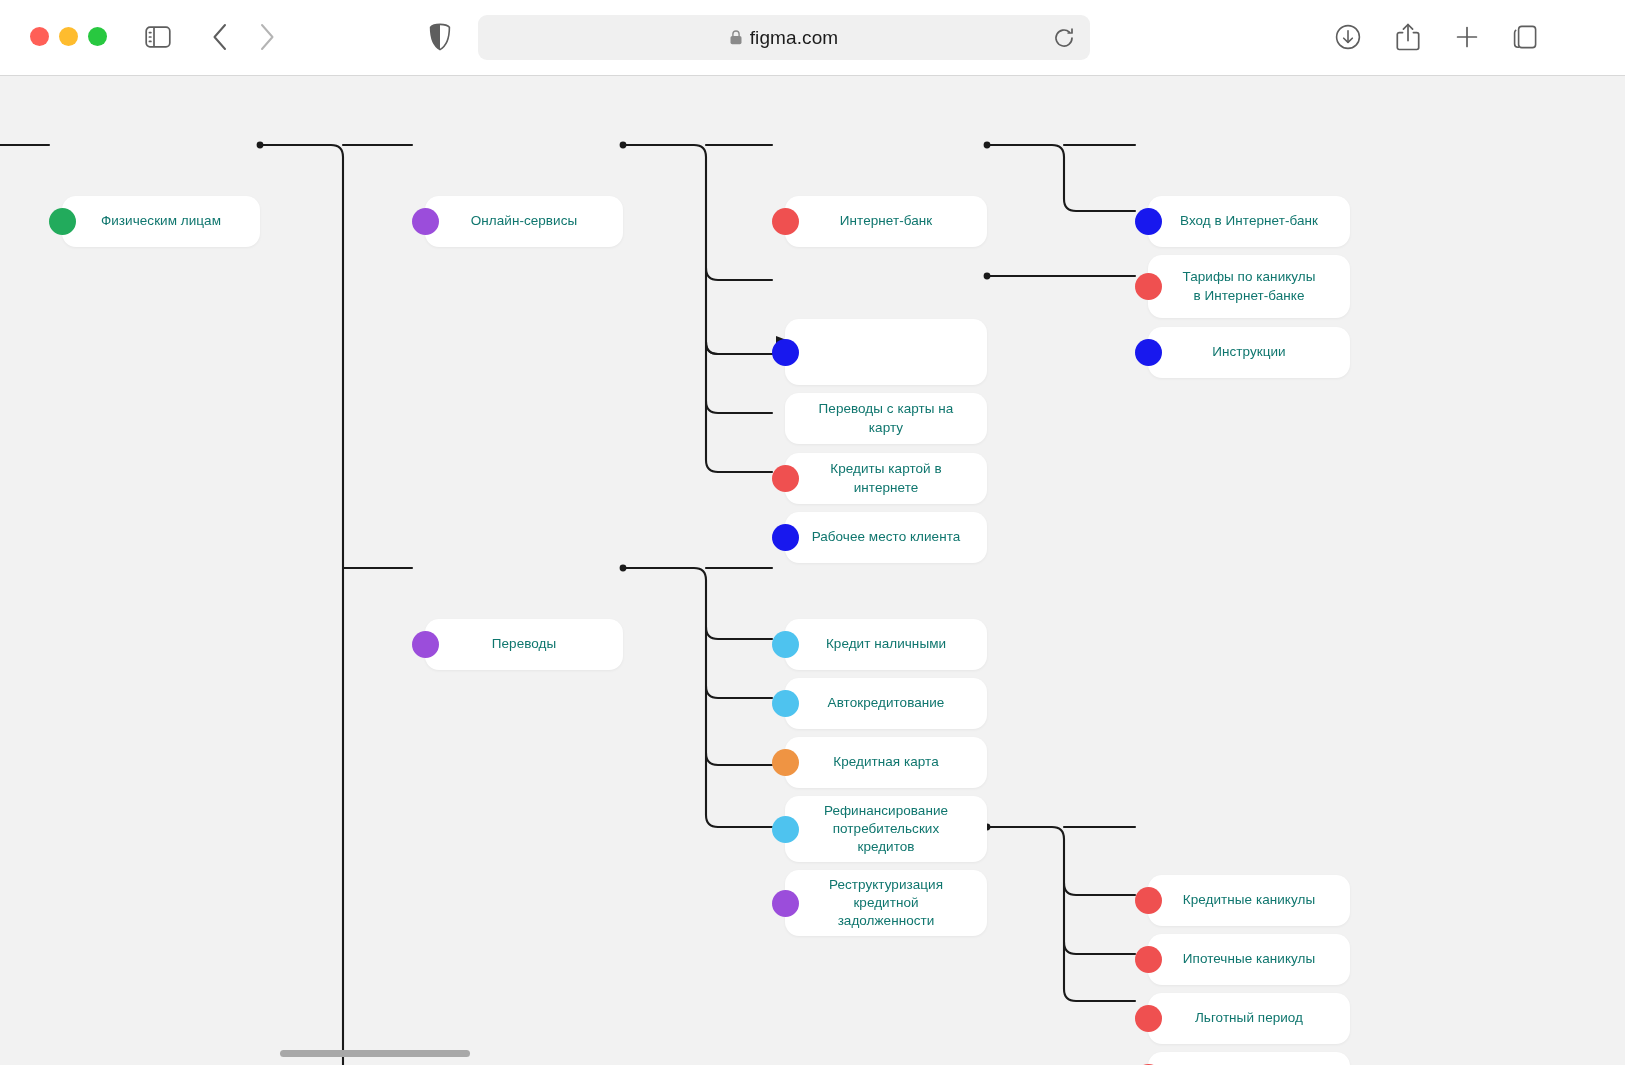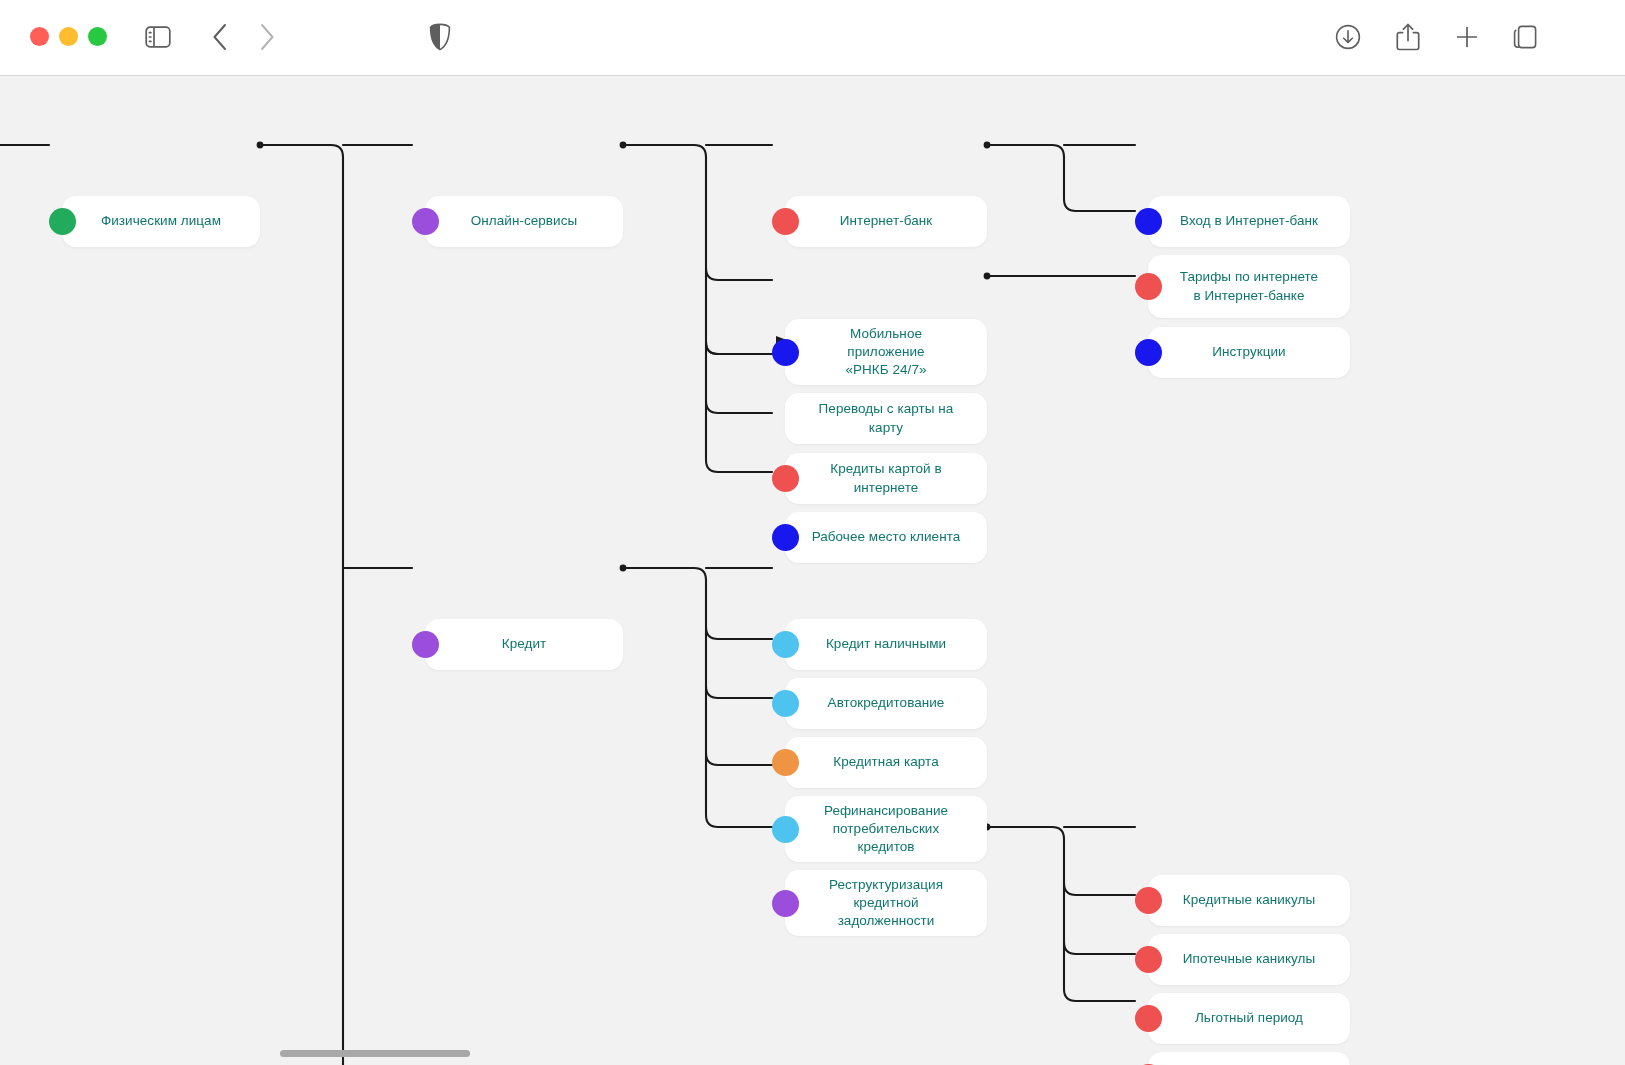--- a/index.html
+++ b/index.html
@@ -124,20 +124,37 @@
       </svg>
     </div>
 
     <div class="chrome-icon" id="ic-shield">
       <svg width="22" height="28" viewBox="0 0 22 28" fill="none" stroke="currentColor" stroke-width="1.6">
         <path d="M11 1.4 C11 1.4 18 1.4 20.4 4.3 C20.4 14 17.5 23 11 26.6 C4.5 23 1.6 14 1.6 4.3 C4 1.4 11 1.4 11 1.4 Z"></path>
         <path d="M11 1.4 C11 1.4 4 1.4 1.6 4.3 C1.6 14 4.5 23 11 26.6 Z" fill="currentColor" stroke="none"></path>
       </svg>
     </div>
 
+    <div class="urlbar">
+      <div class="url-inner">
+        <span class="lock">
+          <svg width="12" height="15" viewBox="0 0 12 15" fill="currentColor">
+            <rect x="0.5" y="6" width="11" height="8.2" rx="1.8"></rect>
+            <path d="M2.9 6 V4.1 a3.1 3.1 0 0 1 6.2 0 V6" fill="none" stroke="currentColor" stroke-width="1.4"></path>
+          </svg>
+        </span>
+        <span class="url-text">figma.com</span>
+      </div>
+      <span class="reload">
+        <svg width="24" height="24" viewBox="0 0 24 24" fill="none" stroke="#5e5e5e" stroke-width="1.7" stroke-linecap="round">
+          <path d="M20 12 a8 8 0 1 1 -2.6 -5.9"></path>
+          <polyline points="20,3.2 20,7 16.2,7" fill="none" stroke-linejoin="round"></polyline>
+        </svg>
+      </span>
+    </div>
 
     <div class="chrome-icon" id="ic-dl">
       <svg width="30" height="30" viewBox="0 0 30 30" fill="none" stroke="currentColor" stroke-width="1.6" stroke-linecap="round" stroke-linejoin="round">
         <circle cx="15" cy="15" r="11.4"></circle>
         <line x1="15" y1="8.8" x2="15" y2="20.2"></line>
         <polyline points="10.7,16.2 15,20.4 19.3,16.2"></polyline>
       </svg>
     </div>
 
     <div class="chrome-icon" id="ic-share">
@@ -223,46 +240,44 @@
         <div class="node" style="left: 785px; top: 120px; width: 202px; height: 51px;">
           <div class="dot" style="background: rgb(239, 80, 80);"></div>
           <div class="node-label">Интернет-банк</div>
         </div>
         <div class="node" style="left: 1148px; top: 120px; width: 202px; height: 51px;">
           <div class="dot" style="background: rgb(24, 24, 238);"></div>
           <div class="node-label">Вход в Интернет-банк</div>
         </div>
         <div class="node" style="left: 1148px; top: 179px; width: 202px; height: 63px;">
           <div class="dot" style="background: rgb(239, 80, 80);"></div>
-          <div class="node-label">Тарифы по интернете
+          <div class="node-label">Тарифы по каникулы
 в Интернет-банке</div>
         </div>
         <div class="node" style="left: 785px; top: 243px; width: 202px; height: 66px;">
           <div class="dot" style="background: rgb(24, 24, 238);"></div>
-          <div class="node-label">Мобильное приложение
-«РНКБ 24/7»</div>
         </div>
         <div class="node" style="left: 1148px; top: 251px; width: 202px; height: 51px;">
           <div class="dot" style="background: rgb(24, 24, 238);"></div>
           <div class="node-label">Инструкции</div>
         </div>
         <div class="node" style="left: 785px; top: 317px; width: 202px; height: 51px;">
           <div class="node-label">Переводы с карты на карту</div>
         </div>
         <div class="node" style="left: 785px; top: 377px; width: 202px; height: 51px;">
           <div class="dot" style="background: rgb(239, 80, 80);"></div>
           <div class="node-label">Кредиты картой в интернете</div>
         </div>
         <div class="node" style="left: 785px; top: 436px; width: 202px; height: 51px;">
           <div class="dot" style="background: rgb(24, 24, 238);"></div>
           <div class="node-label">Рабочее место клиента</div>
         </div>
         <div class="node" style="left: 425px; top: 543px; width: 198px; height: 51px;">
           <div class="dot" style="background: rgb(155, 77, 219);"></div>
-          <div class="node-label">Кредит</div>
+          <div class="node-label">Переводы</div>
         </div>
         <div class="node" style="left: 785px; top: 543px; width: 202px; height: 51px;">
           <div class="dot" style="background: rgb(78, 195, 239);"></div>
           <div class="node-label">Кредит наличными</div>
         </div>
         <div class="node" style="left: 785px; top: 602px; width: 202px; height: 51px;">
           <div class="dot" style="background: rgb(78, 195, 239);"></div>
           <div class="node-label">Автокредитование</div>
         </div>
         <div class="node" style="left: 785px; top: 661px; width: 202px; height: 51px;">

